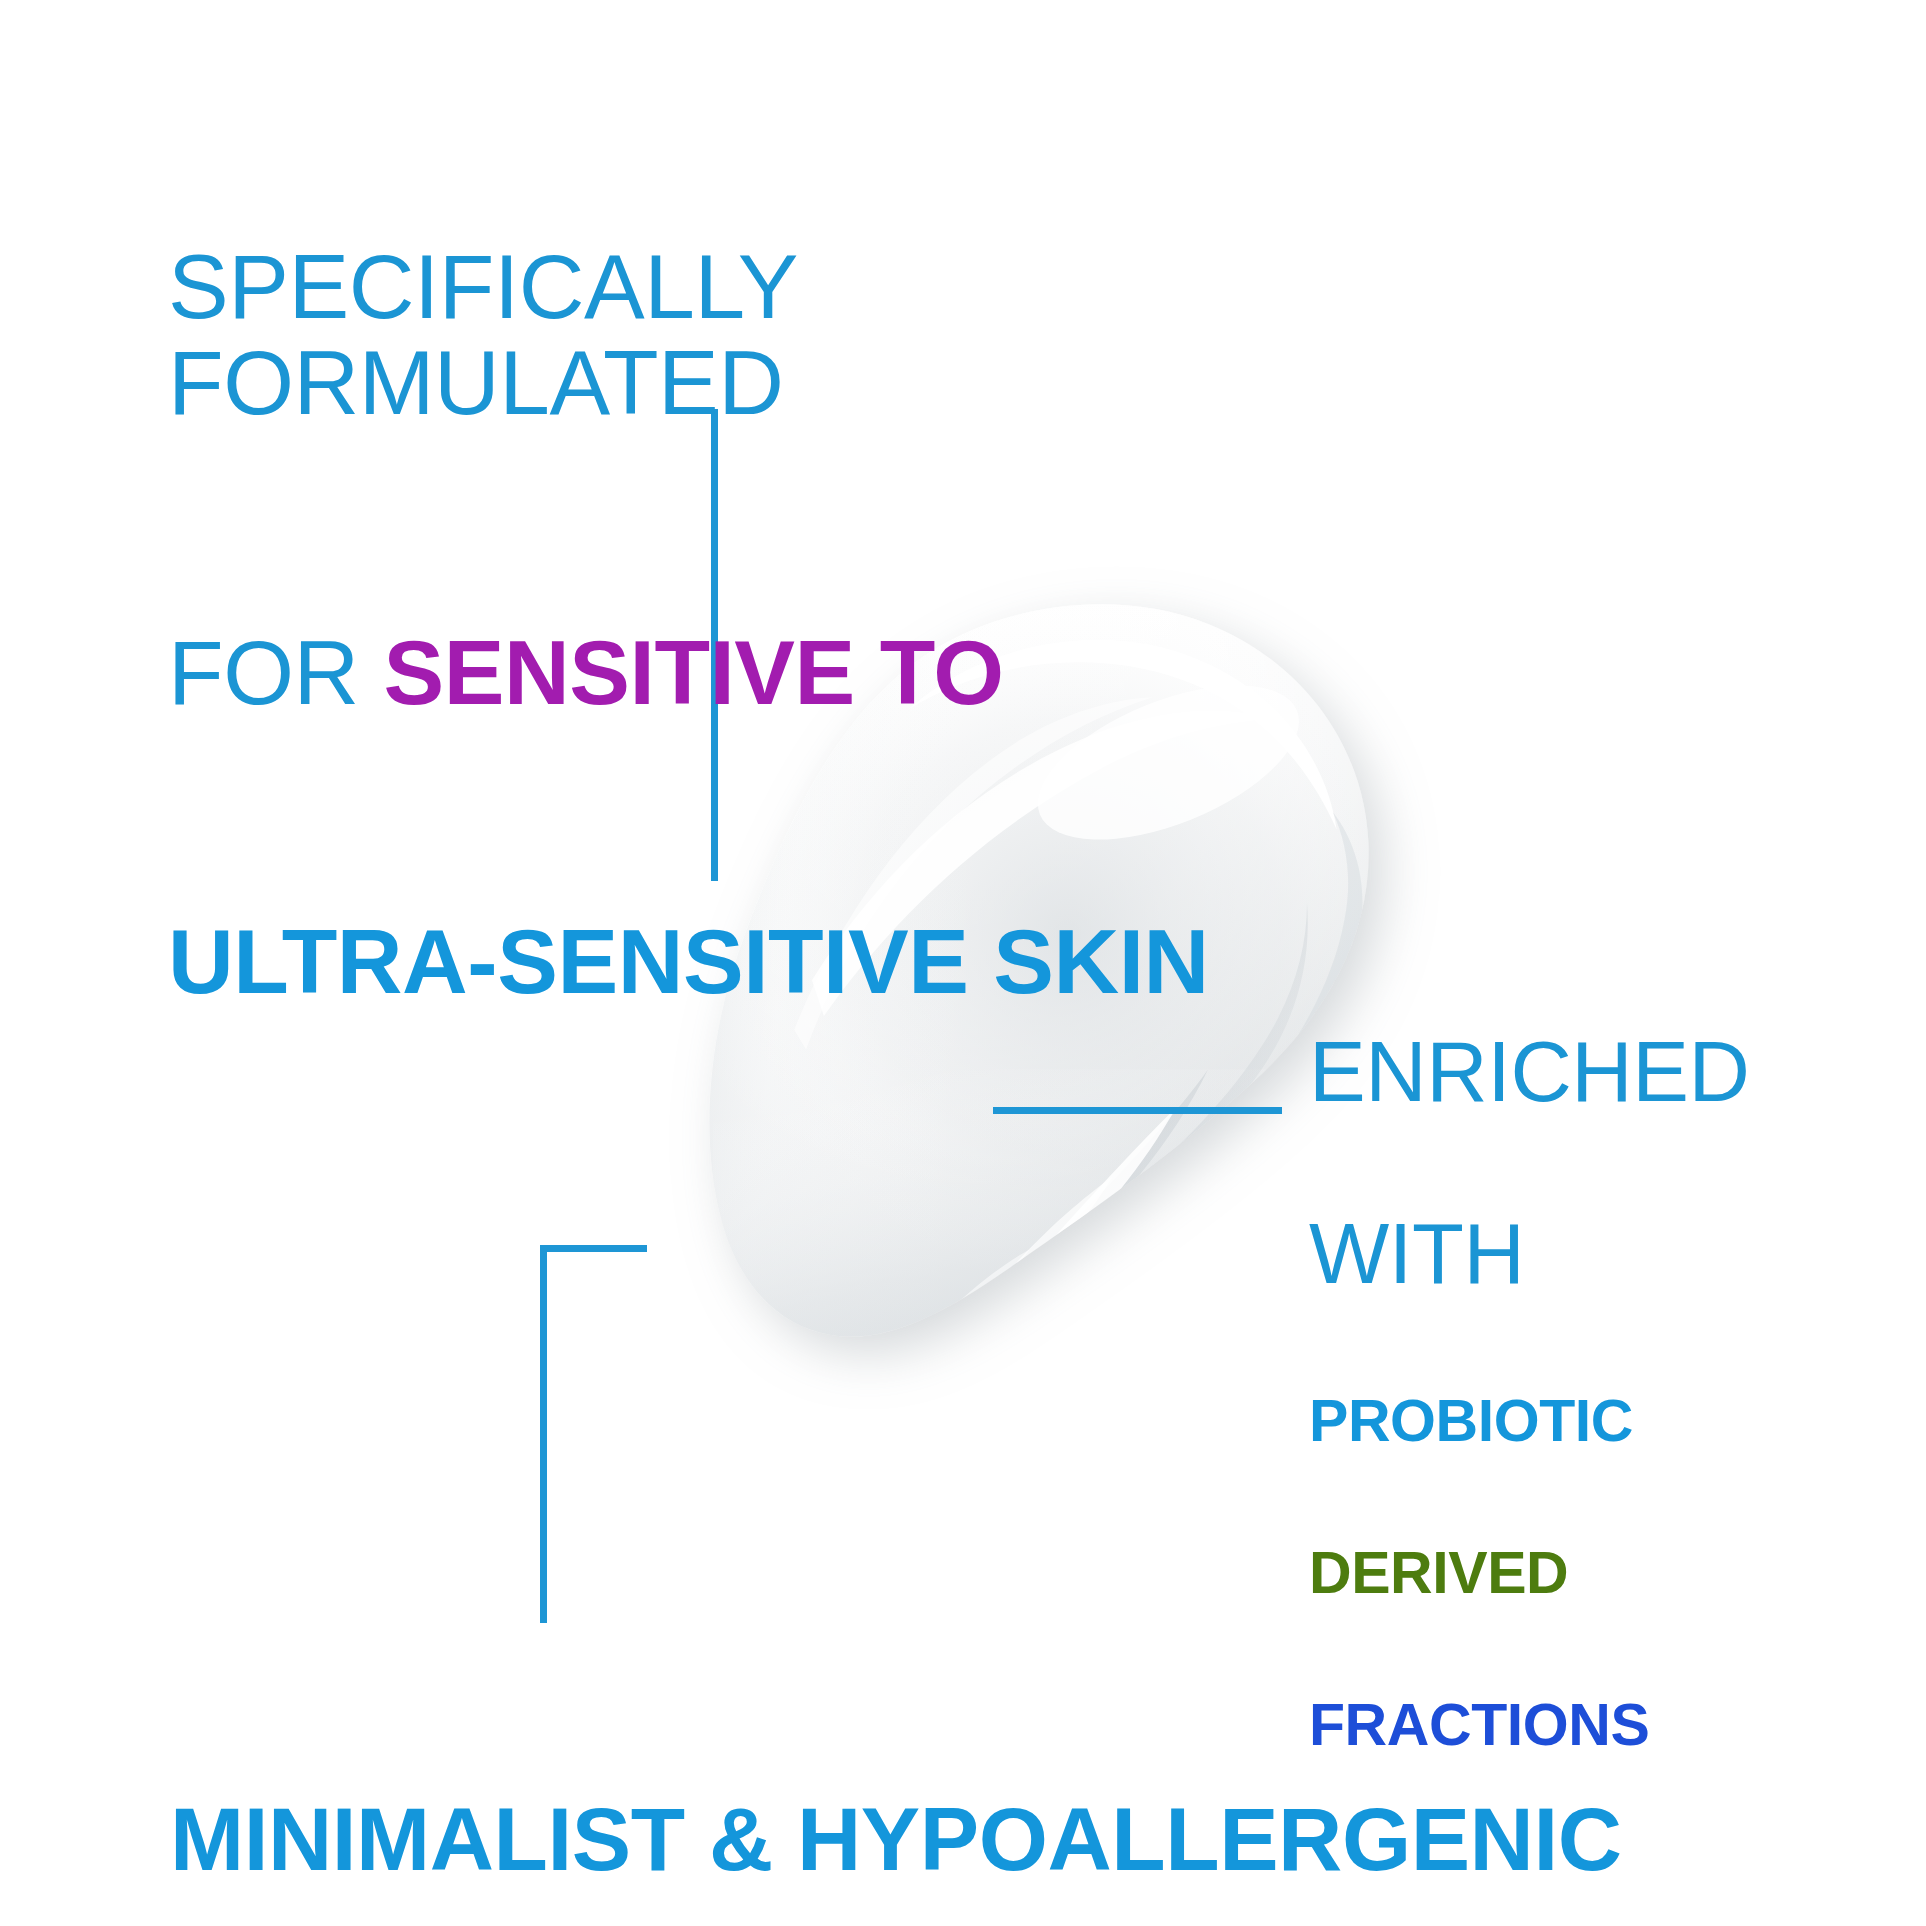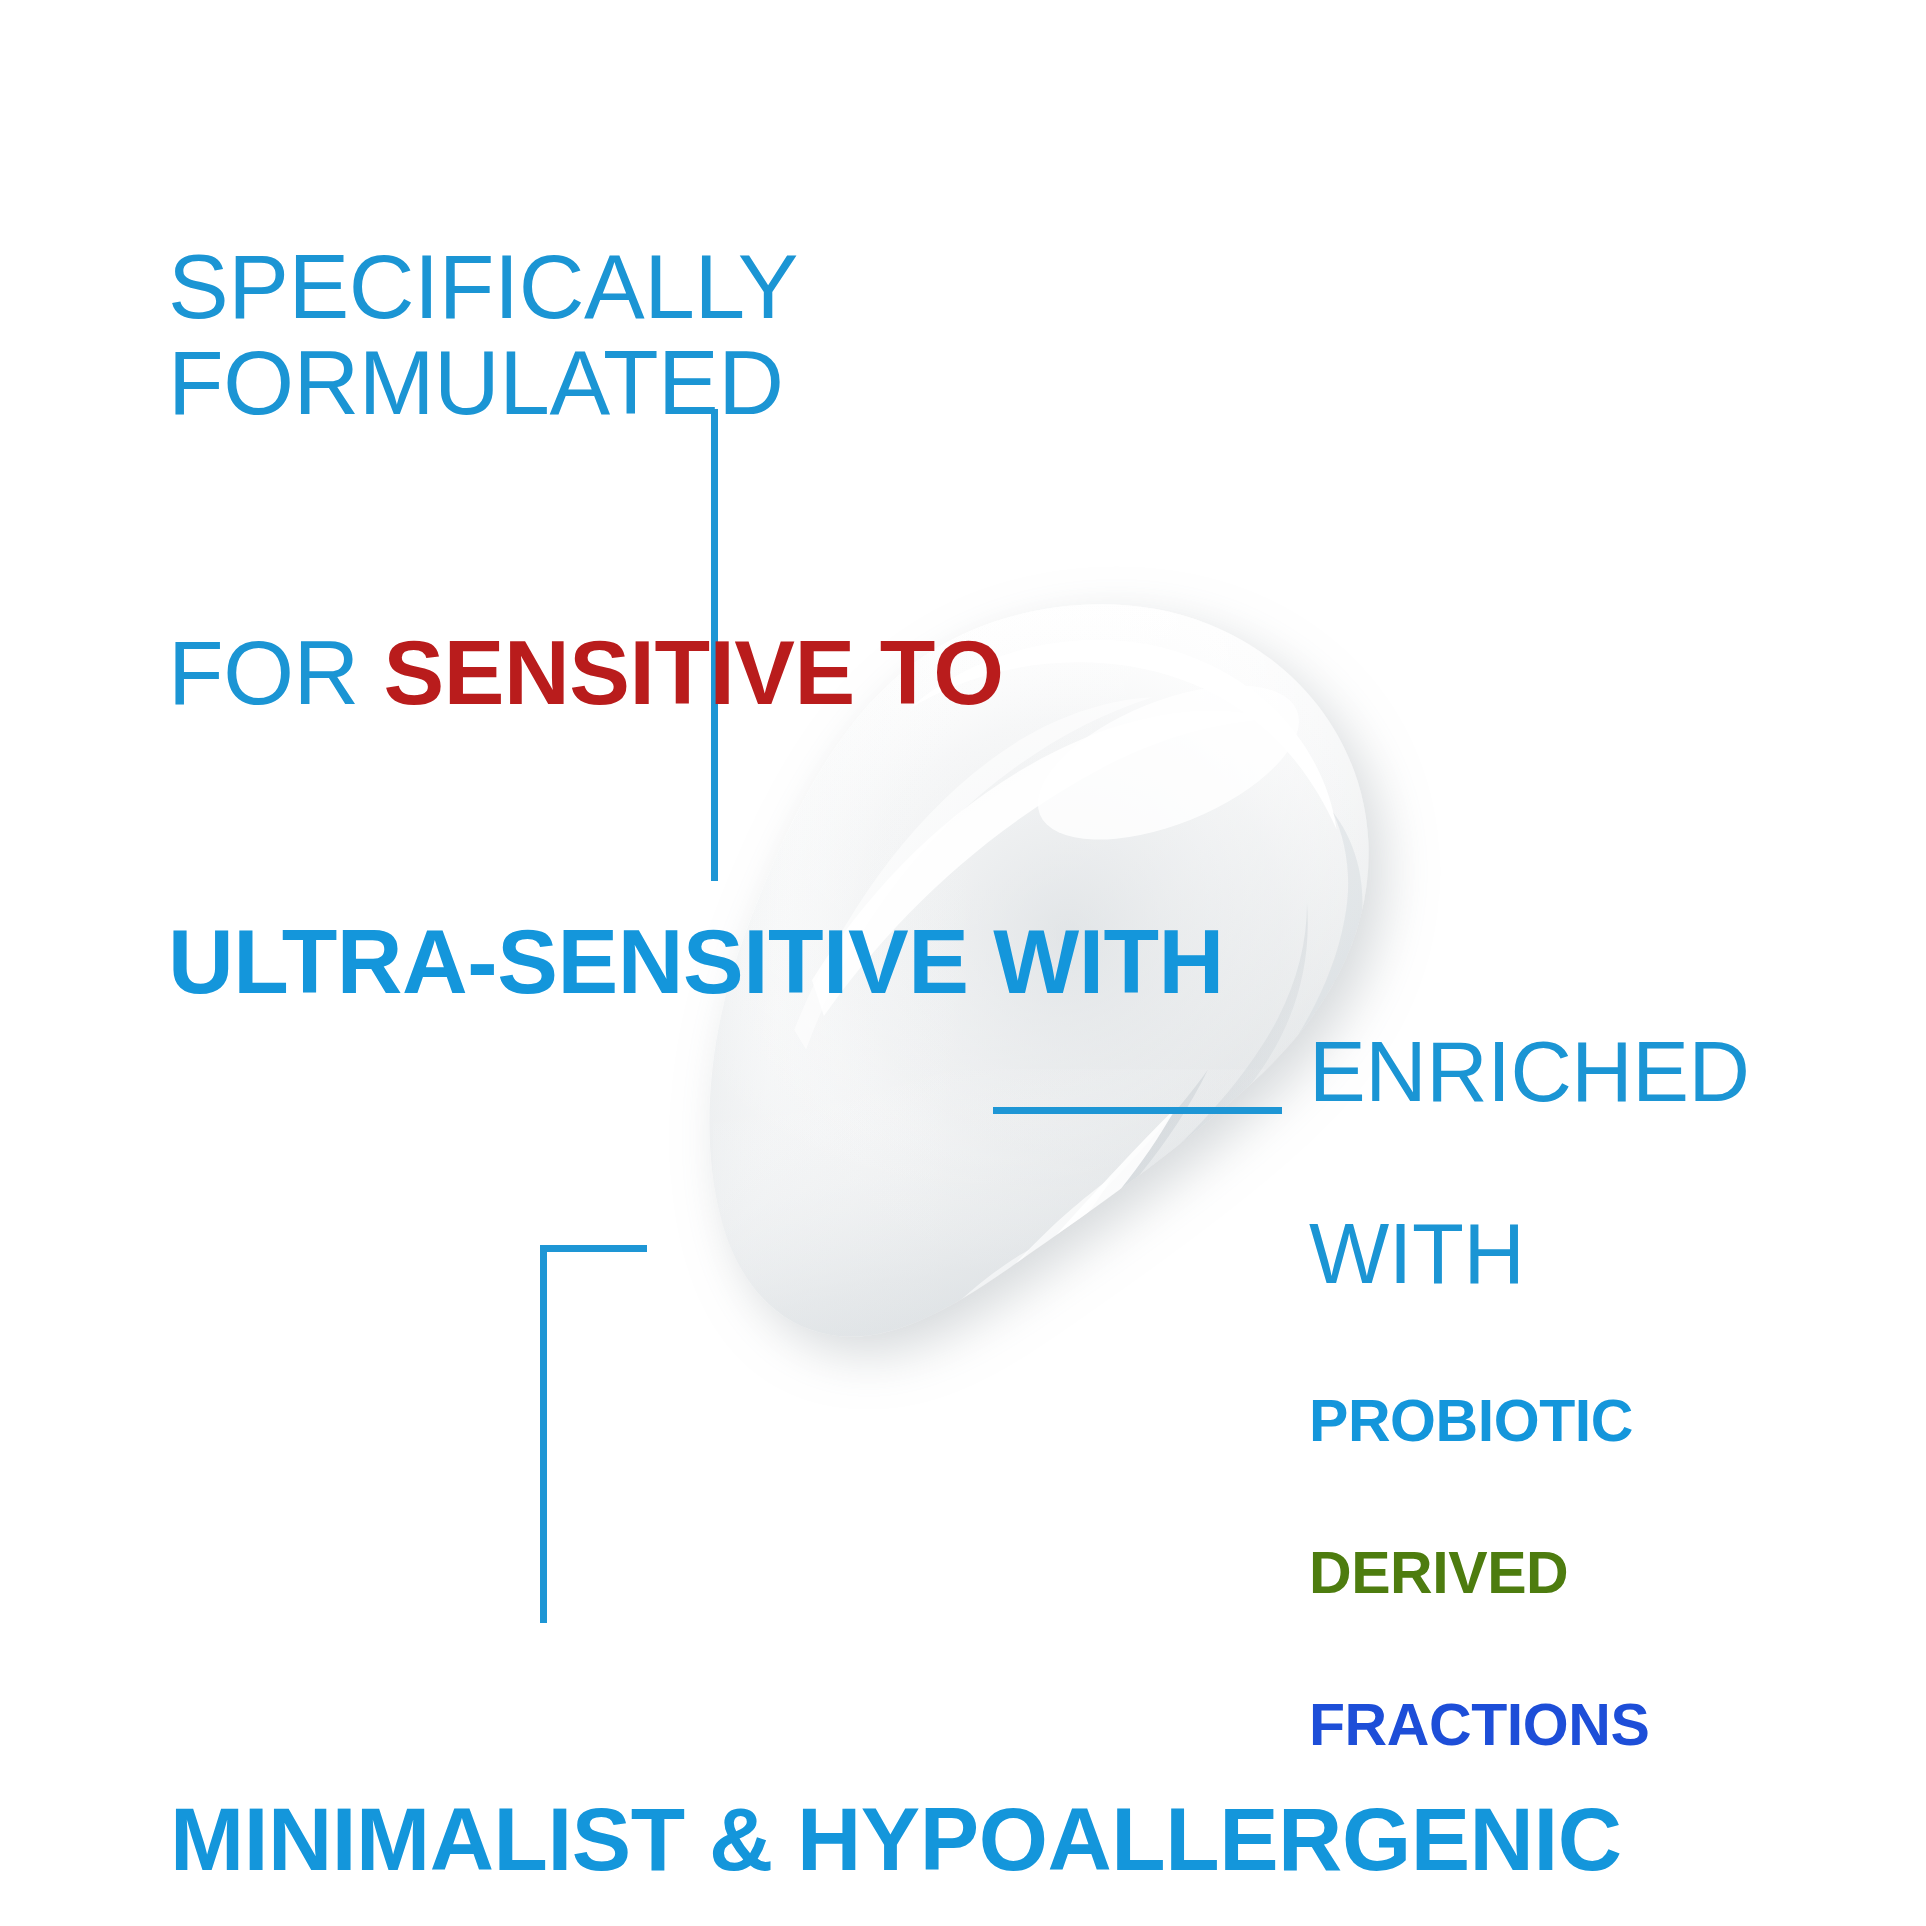--- a/index.html
+++ b/index.html
@@ -249,24 +249,24 @@
 
   <div class="rule" id="line-bottom-horizontal" style="background: rgb(30, 150, 213); left: 540px; top: 1245px; width: 107px; height: 7px;"></div>
 
   <div class="rule" id="line-bottom-vertical" style="background: rgb(30, 150, 213); left: 540px; top: 1245px; width: 7px; height: 378px;"></div>
 
   <div class="callout" id="headline" style="color: rgb(27, 149, 212);">
     <span class="ln">
       <span class="seg thin">SPECIFICALLY FORMULATED</span>
     </span>
     <span class="ln">
-      <span class="seg thin">FOR </span><span class="seg bold" style="color: #b91c1c;">SENSITIVE TO</span>
+      <span class="seg thin">FOR </span><span class="seg bold" style="color: #a21caf;">SENSITIVE TO</span>
     </span>
     <span class="ln">
-      <span class="seg bold" style="color: rgb(20, 150, 219);">ULTRA-SENSITIVE WITH</span>
+      <span class="seg bold" style="color: rgb(20, 150, 219);">ULTRA-SENSITIVE SKIN</span>
     </span>
   </div>
 
   <div class="callout" id="right-callout" style="color: rgb(27, 149, 212);">
     <span class="ln thin">ENRICHED</span>
     <span class="ln thin">WITH</span>
     <span class="ln bold big" style="color: rgb(20, 150, 219);">PROBIOTIC</span>
     <span class="ln bold big" style="color: #4d7c0f;">DERIVED</span>
     <span class="ln bold big" style="color: #1d4ed8;">FRACTIONS</span>
   </div>

